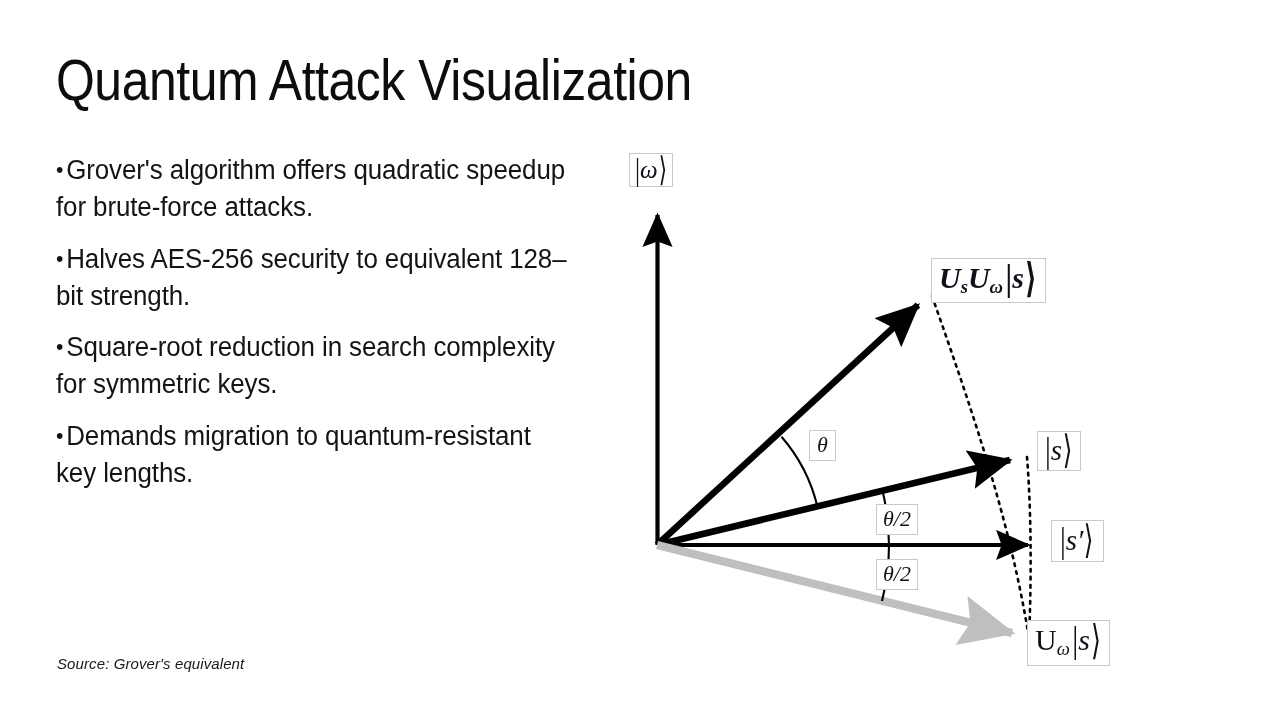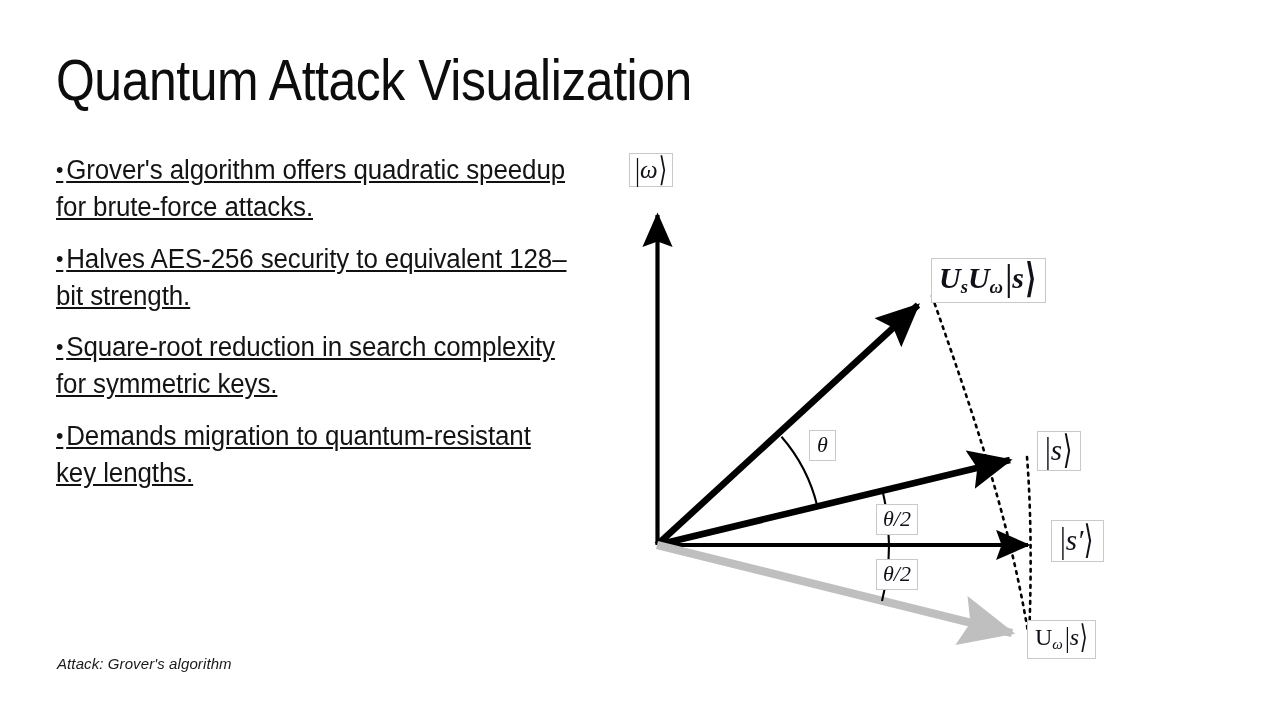--- a/index.html
+++ b/index.html
@@ -33,21 +33,20 @@
     transform-origin: left center;
     white-space: nowrap;
   }
 
   
   #bullet-list {
     position: absolute;
     left: 56px;
     top: 152px;
     width: 540px;
-    text-decoration: underline;
   }
   .bullet-item {
     display: block;
     font-size: 27px;
     line-height: 1.38;
     color: #141414;
     margin-bottom: 14px;
     font-weight: 400;
     letter-spacing: -0.1px;
     transform: scaleX(0.96);
@@ -117,21 +116,21 @@
     transform: scaleY(1.35) scaleX(0.85);
     transform-origin: center;
     font-style: normal;
   }
 
   
   #label-omega        { left: 29px;  top: 33px;  font-size: 25px; }
   #label-usuw         { left: 331px; top: 138px; font-size: 30px; padding: 4px 7px 5px 7px; font-weight: bold; }
   #label-s            { left: 437px; top: 311px; font-size: 29px; padding: 4px 7px 5px 7px; }
   #label-sprime       { left: 451px; top: 400px; font-size: 29px; padding: 5px 8px 6px 8px; }
-  #label-uwS          { left: 427px; top: 500px; font-size: 24px; padding: 4px 7px 6px 7px; }
+  #label-uwS          { left: 427px; top: 500px; font-size: 30px; padding: 4px 7px 6px 7px; }
   #label-theta        { left: 209px; top: 310px; font-size: 22px; padding: 3px 7px 4px 7px; }
   #label-theta-half-1 { left: 276px; top: 384px; font-size: 22px; padding: 3px 6px 4px 6px; }
   #label-theta-half-2 { left: 276px; top: 439px; font-size: 22px; padding: 3px 6px 4px 6px; }
 </style>
 </head>
 <body>
 
 <div id="slide-title">Quantum Attack Visualization</div>
 
 <div id="bullet-list">
@@ -142,21 +141,21 @@
     <span class="dot">•</span><span>Halves AES-256 security to equivalent 128–bit strength.</span>
   </div>
   <div class="bullet-item">
     <span class="dot">•</span><span>Square-root reduction in search complexity for symmetric keys.</span>
   </div>
   <div class="bullet-item">
     <span class="dot">•</span><span>Demands migration to quantum-resistant key lengths.</span>
   </div>
 </div>
 
-<div id="source-note">Attack: Grover's algorithm</div>
+<div id="source-note">Source: Grover's equivalent</div>
 
 <div id="figure">
 
   <svg viewBox="0 0 600 580" xmlns="http://www.w3.org/2000/svg">
     <defs>
       <marker id="ah-black" markerWidth="9" markerHeight="9" refX="6.2" refY="3" orient="auto" markerUnits="strokeWidth">
         <path d="M0,0 L6.6,3 L0,6 L1.1,3 Z" fill="#000000"></path>
       </marker>
       <marker id="ah-black-thin" markerWidth="11" markerHeight="11" refX="7.6" refY="3.6" orient="auto" markerUnits="strokeWidth">
         <path d="M0,0 L8.2,3.6 L0,7.2 L1.3,3.6 Z" fill="#000000"></path>

